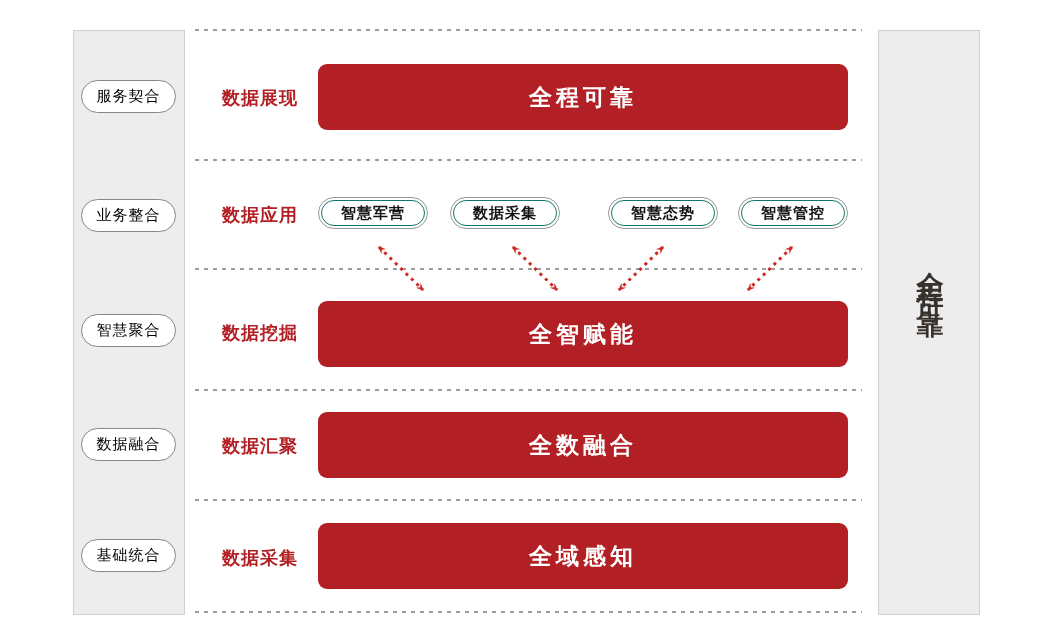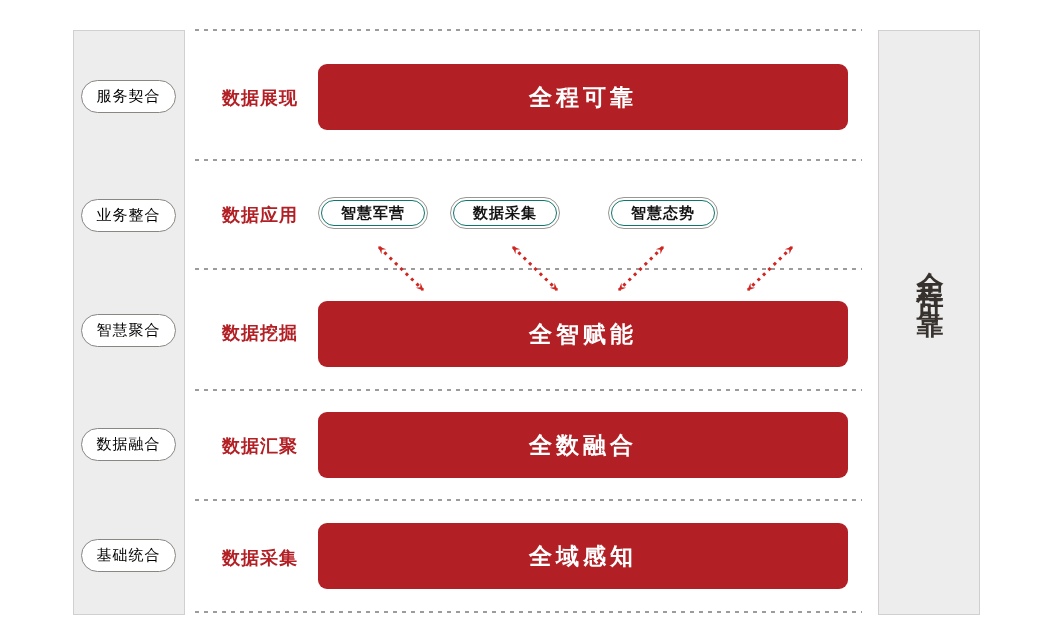--- a/index.html
+++ b/index.html
@@ -78,20 +78,23 @@
 
   <div class="app-pill" style="left:318px;">
     <div class="app-pill-inner">智慧军营</div>
   </div>
   <div class="app-pill" style="left:450px;">
     <div class="app-pill-inner">数据采集</div>
   </div>
   <div class="app-pill" style="left:608px;text-align:center;">
     <div class="app-pill-inner">智慧态势</div>
   </div>
+  <div class="app-pill" style="left:738px;">
+    <div class="app-pill-inner">智慧管控</div>
+  </div>
 
   <svg class="arrow-layer" viewBox="0 0 1051 636">
     <defs>
       <marker id="ah" viewBox="0 0 12 10" refX="10" refY="5" markerWidth="9" markerHeight="8" orient="auto-start-reverse" markerUnits="userSpaceOnUse">
         <path d="M1,0.5 L11.5,5 L1,9.5 L4.8,5 Z" fill="#d12521"></path>
       </marker>
     </defs>
     <g stroke="#d12521" stroke-width="3" stroke-dasharray="3 4.5" fill="none">
       <line x1="379" y1="247" x2="423" y2="290" marker-start="url(#ah)" marker-end="url(#ah)"></line>
       <line x1="513" y1="247" x2="557" y2="290" marker-start="url(#ah)" marker-end="url(#ah)"></line>

